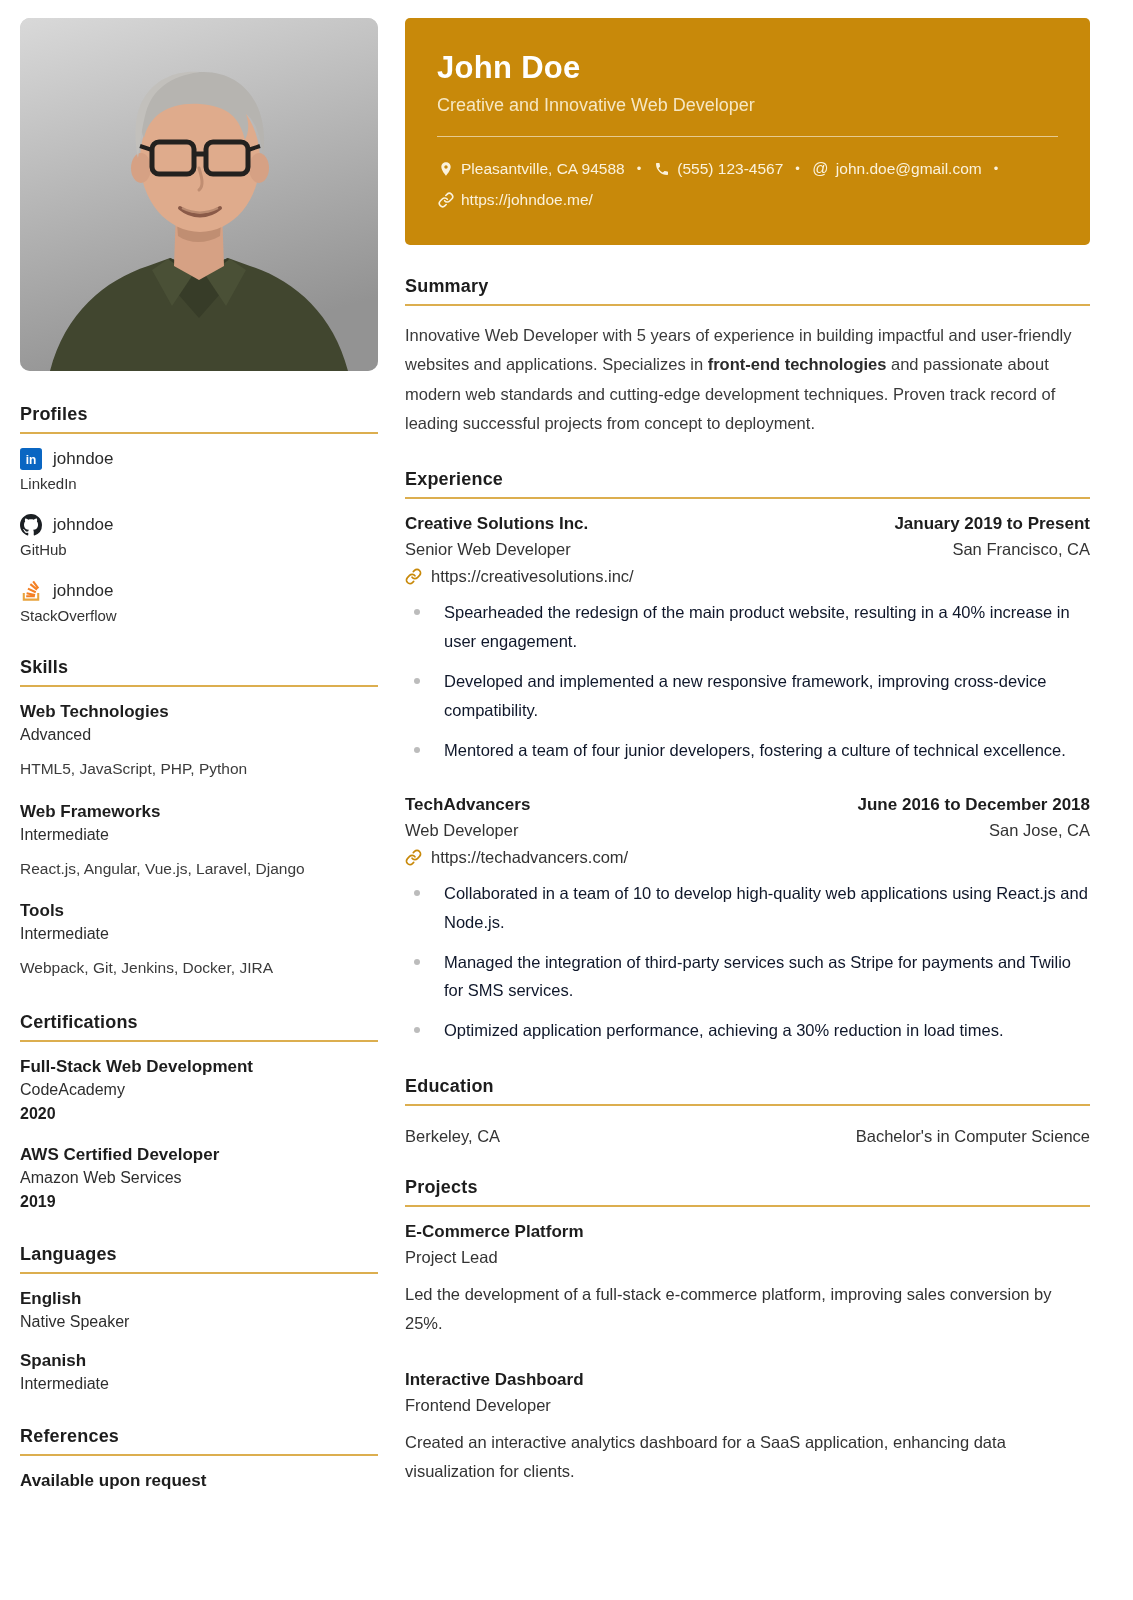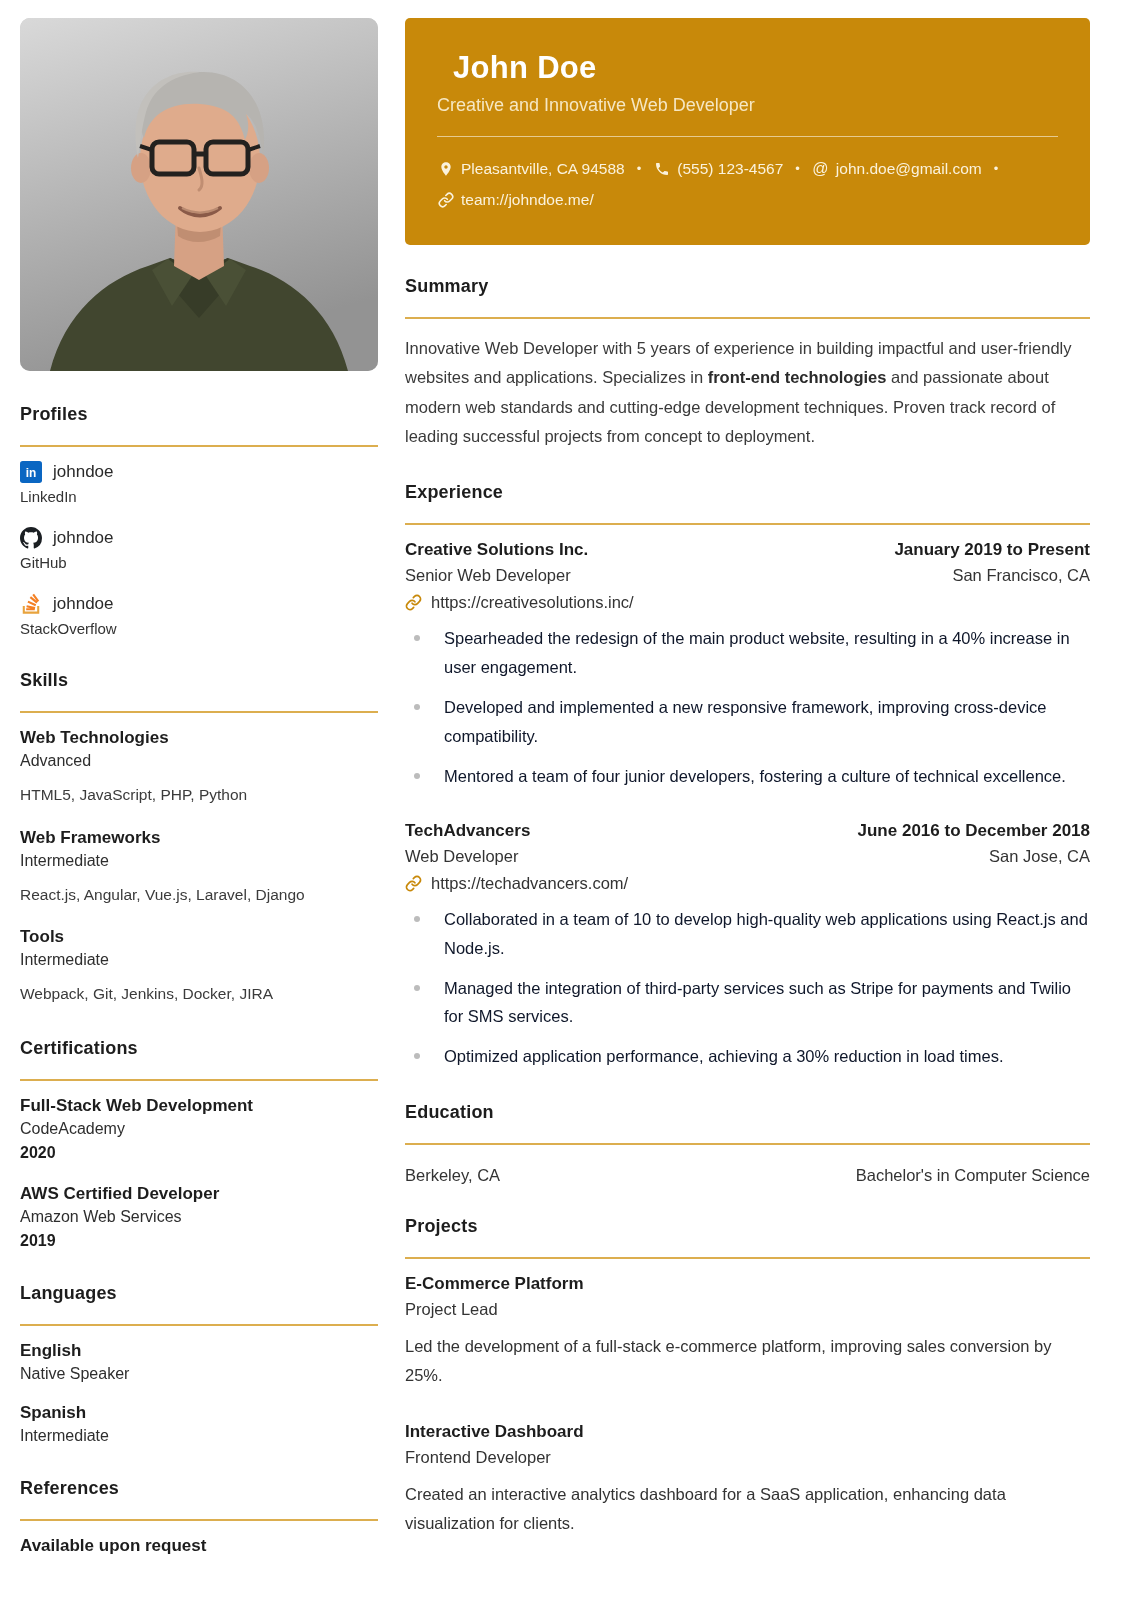--- a/index.html
+++ b/index.html
@@ -12,21 +12,21 @@
   .page { display:flex; padding:18px 43px 30px 20px; }
 
   
   .sidebar { width:358px; flex-shrink:0; }
   .photo-wrap { width:358px; height:353px; border-radius:10px; overflow:hidden; background:#c9c9c9; }
   .photo-wrap svg { display:block; }
 
   .side-section { margin-top:33px; }
   .sec-h {
     font-size:18px; font-weight:bold; color:#1d1d1d;
-    padding-bottom:20px; border-bottom:2px solid #DCAE4F;
+    padding-bottom:7px; border-bottom:2px solid #DCAE4F;
     margin-bottom:15px; letter-spacing:.2px;
   }
 
   .profile-item { margin-bottom:23px; }
   .profile-row { display:flex; align-items:center; gap:11px; font-size:17px; color:#2a2a2a; }
   .profile-row .p-icon { width:22px; height:16px; flex-shrink:0; display:flex; align-items:center; justify-content:center; }
   .profile-network { font-size:15px; color:#333; margin-top:6px; }
 
   .skill { margin-bottom:22px; }
   .skill-name { font-size:17px; font-weight:bold; color:#1d1d1d; }
@@ -44,21 +44,21 @@
 
   .ref-note { font-size:17px; font-weight:bold; color:#1d1d1d; }
 
   
   .main { flex:1; margin-left:27px; }
 
   .gold-header {
     background:#C8890A; border-radius:5px;
     padding:32px 32px 30px 32px; color:#ffffff;
   }
-  .gh-name { font-size:31px; font-weight:bold; letter-spacing:.3px;margin-left:16px; }
+  .gh-name { font-size:31px; font-weight:bold; letter-spacing:.3px; }
   .gh-title { font-size:18px; color:#F6E7C3; margin-top:9px; }
   .gh-divider { border:none; border-top:1px solid rgba(255,255,255,0.55); margin:20px 0 16px 0; }
   .gh-contacts {
     font-size:15.5px; color:#FBF2DC; line-height:2.0;
     display:flex; flex-wrap:wrap; align-items:center; column-gap:12px;
   }
   .gh-contact { display:inline-flex; align-items:center; gap:7px; }
   .gh-sep { color:#FBF2DC; font-size:13px; }
   .c-icon { width:17px; height:17px; display:inline-flex; align-items:center; justify-content:center; }
   .at-glyph { font-size:16px; color:#FBF2DC; }
@@ -265,21 +265,21 @@
           <span>john.doe@gmail.com</span>
         </span>
         <span class="gh-sep">•</span>
         <span class="gh-contact">
           <span class="c-icon">
             <svg width="16" height="16" viewBox="0 0 24 24" fill="none" stroke="#FBF2DC" stroke-width="2.4" stroke-linecap="round" stroke-linejoin="round">
                 <path d="M10 13a5 5 0 0 0 7.54.54l3-3a5 5 0 0 0-7.07-7.07l-1.72 1.71"></path>
                 <path d="M14 11a5 5 0 0 0-7.54-.54l-3 3a5 5 0 0 0 7.07 7.07l1.71-1.71"></path>
               </svg>
           </span>
-          <span>team://johndoe.me/</span>
+          <span>https://johndoe.me/</span>
         </span>
       </div>
     </div>
 
     <div class="main-section">
       <div class="sec-h">Summary</div>
       <p class="summary-p"><span>Innovative Web Developer with 5 years of experience in building impactful and user-friendly websites and applications. Specializes in </span><b>front-end technologies</b><span> and passionate about modern web standards and cutting-edge development techniques. Proven track record of leading successful projects from concept to deployment.</span></p>
     </div>
 
     <div class="main-section">

